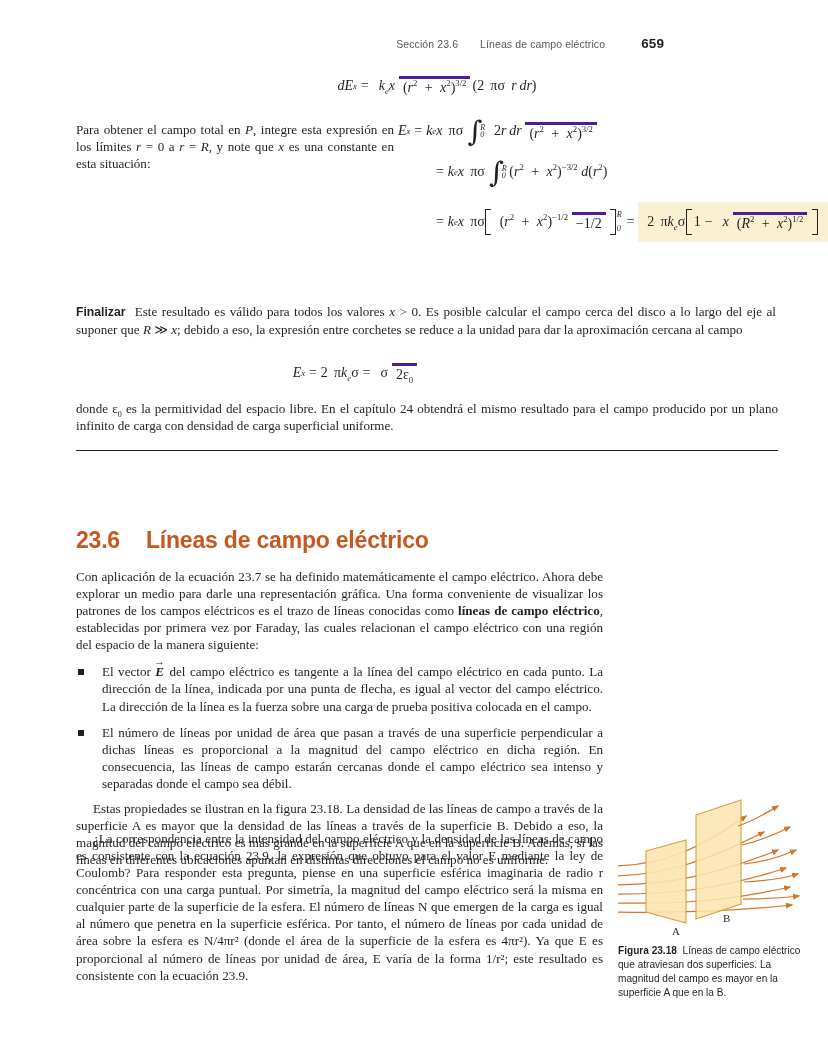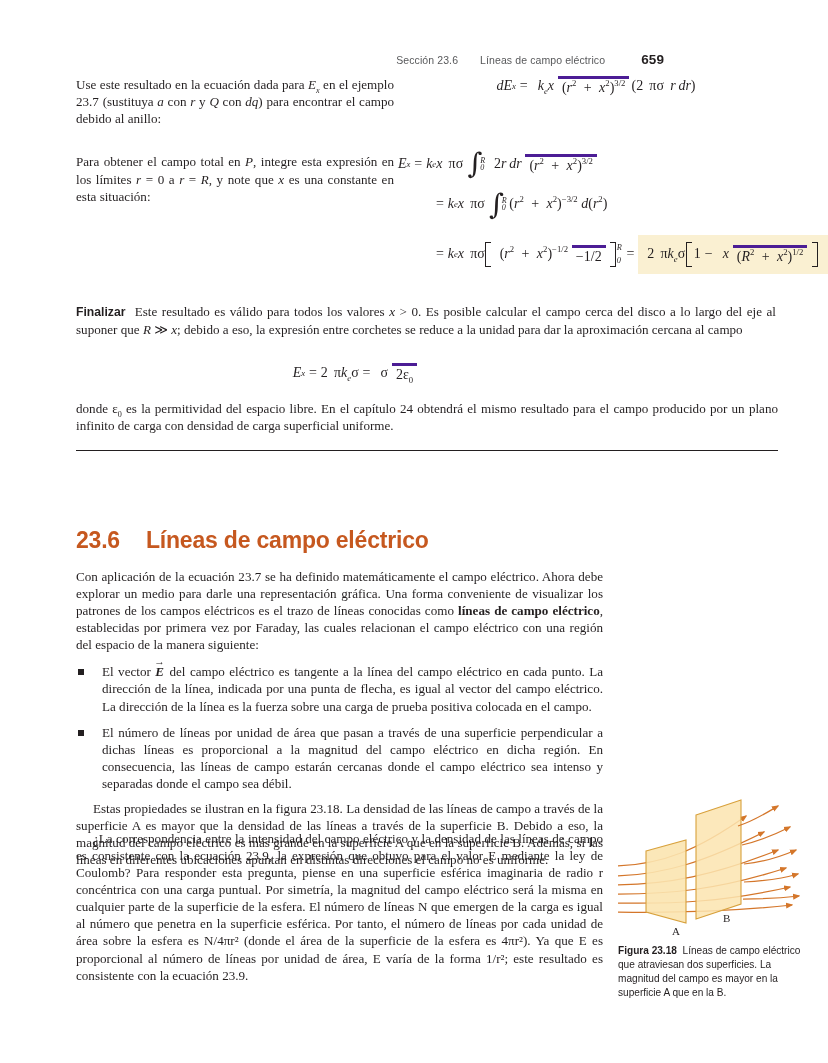--- a/index.html
+++ b/index.html
@@ -33,21 +33,20 @@
     font-family: "Liberation Sans", "DejaVu Sans", sans-serif;
     font-size: 10.5px;
     color: #58595b;
     letter-spacing: .1px;
   }
   .runhead .folio {
     font-weight: bold;
     font-size: 13.5px;
     color: #231f20;
     margin-left: 14px;
-    margin-top: 16px;
   }
 
   
   .ex-block {
     position: absolute;
     left: 76px;
     top: 76px;
     width: 704px;
   }
   .ex-row {
@@ -304,23 +303,20 @@
 
   <div class="runhead">
     <span>Sección 23.6</span>
     <span>Líneas de campo eléctrico</span>
     <span class="folio">659</span>
   </div>
 
   <div class="ex-block">
 
     <div class="ex-row" style="margin-bottom:26px;">
-      <div class="ex-text">
-        Use este resultado en la ecuación dada para <i>E</i><sub class="s">x</sub> en el ejemplo 23.7 (sustituya <i>a</i> con <i>r</i>&nbsp;y <i>Q</i>&nbsp;con <i>dq</i>) para encontrar el campo debido al anillo:
-      </div>
       <div class="ex-math">
         <span class="math">
           <span class="mi">dE</span>
             <sub class="s">x</sub>
           <span class="op">=</span>
           <span class="frac">
             <span class="num"><span class="mi">k</span><sub class="s">e</sub><span class="mi">x</span></span>
             <span class="den">(<span class="mi">r</span><sup class="sn">2</sup> <span class="op">+</span> <span class="mi">x</span><sup class="sn">2</sup>)<sup class="sn">3/2</sup></span>
           </span>
           <span>(2<span class="tight"> </span>πσ<span class="tight"> </span><span class="mi">r dr</span>)</span>

